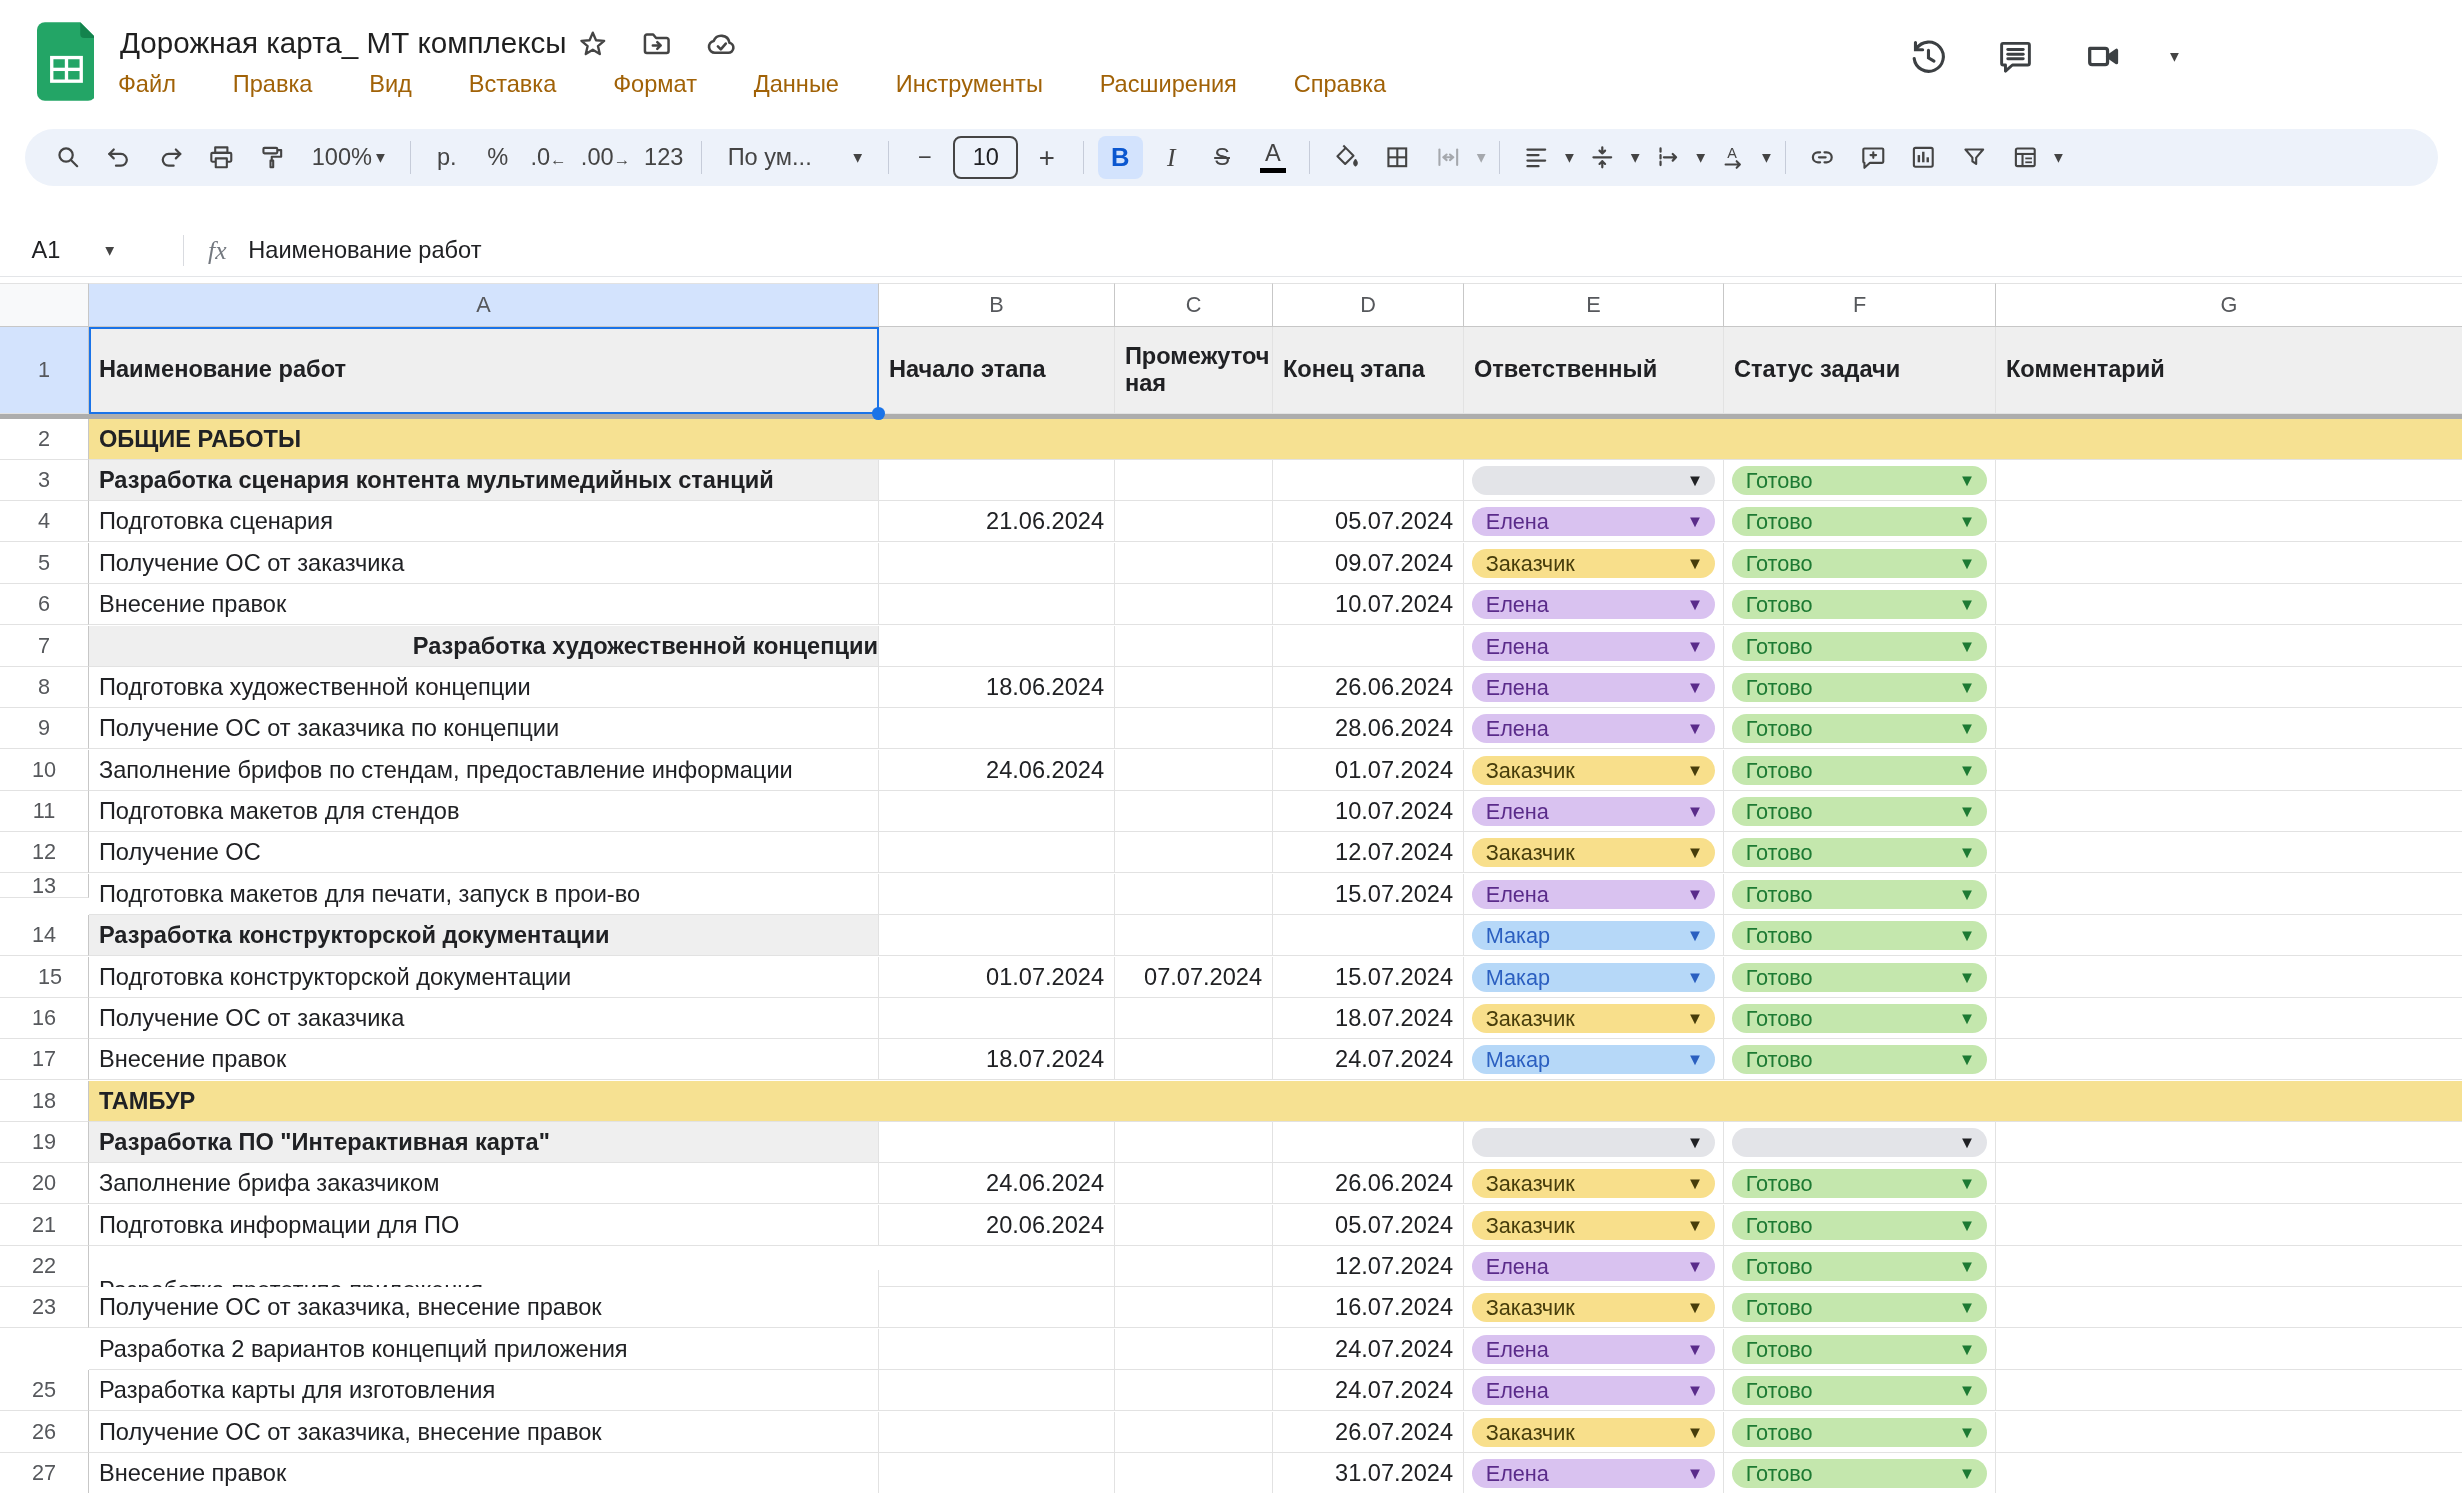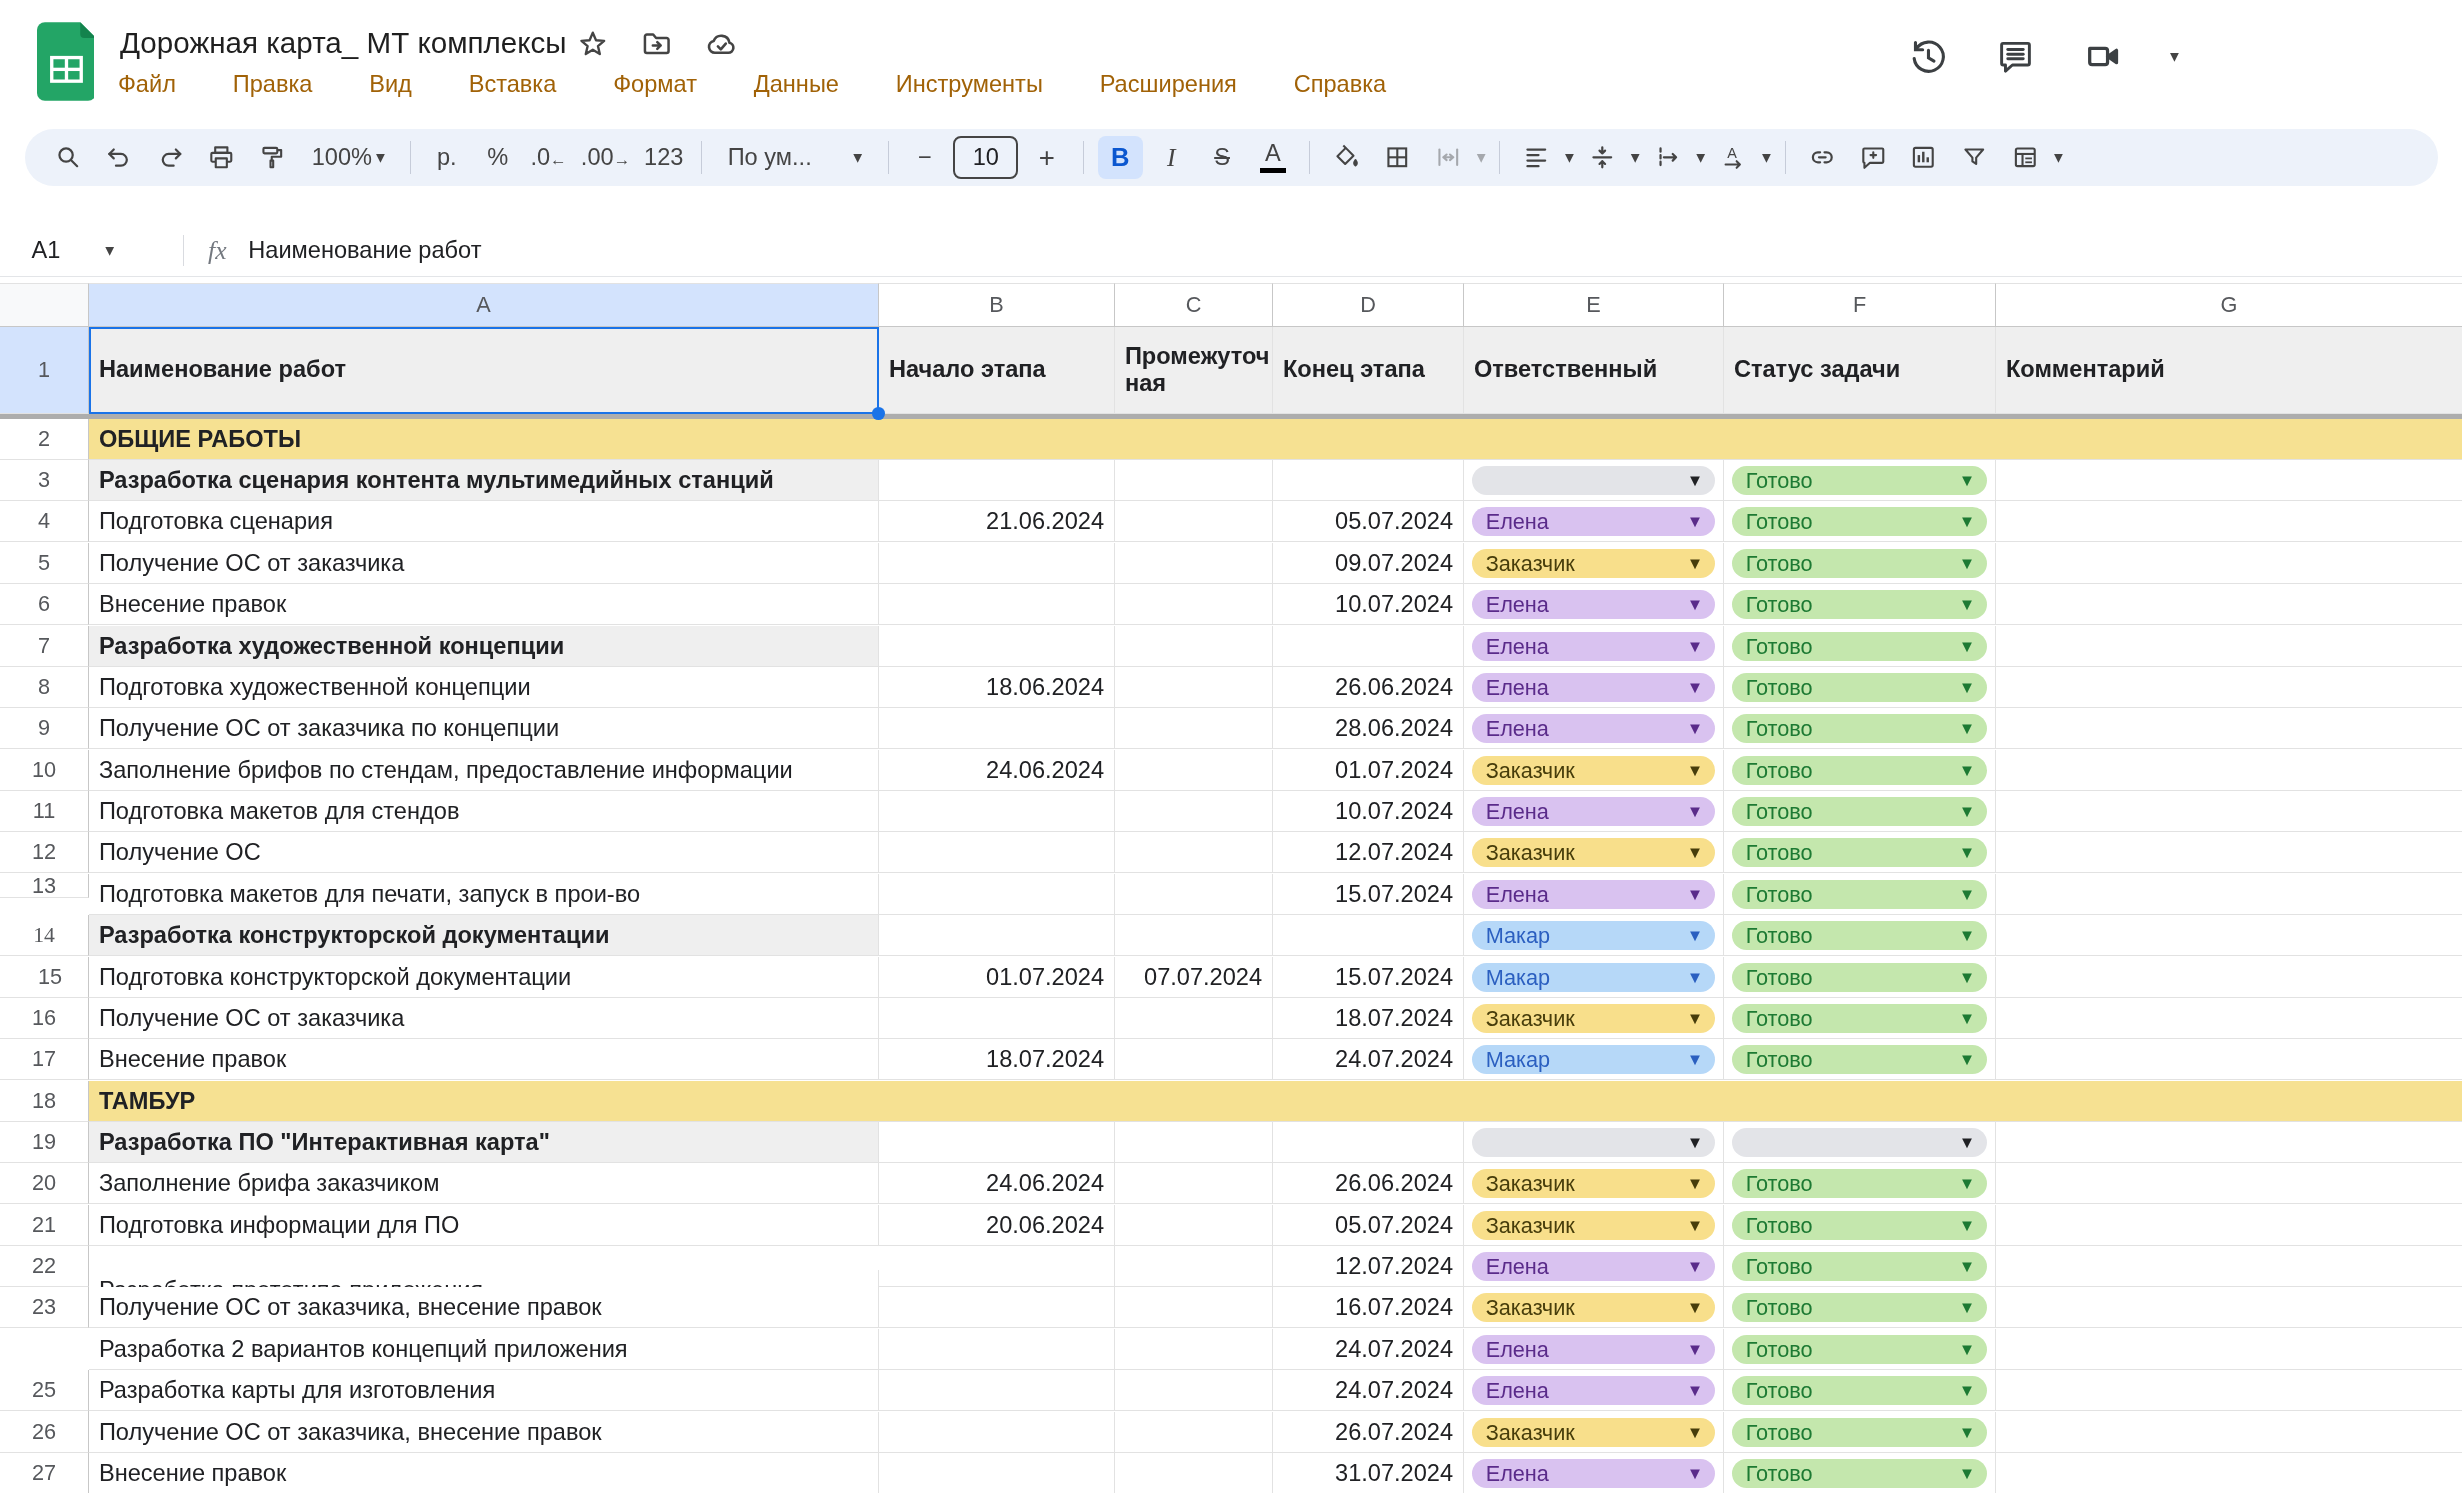--- a/index.html
+++ b/index.html
@@ -342,21 +342,21 @@
       <div class="rowhead" style="top: 501px; height: 41px;">4</div>
       <div class="rowhead" style="top: 543px; height: 41px;">5</div>
       <div class="rowhead" style="top: 584px; height: 41px;">6</div>
       <div class="rowhead" style="top: 626px; height: 41px;">7</div>
       <div class="rowhead" style="top: 667px; height: 41px;">8</div>
       <div class="rowhead" style="top: 708px; height: 41px;">9</div>
       <div class="rowhead" style="top: 750px; height: 41px;">10</div>
       <div class="rowhead" style="top: 791px; height: 41px;">11</div>
       <div class="rowhead" style="top: 832px; height: 41px;">12</div>
       <div class="rowhead" style="top: 874px; height: 24px;">13</div>
-      <div class="rowhead" style="top: 915px; height: 41px; font-family: Liberation Serif, serif;">14</div>
+      <div class="rowhead" style="top: 915px; height: 41px;">14</div>
       <div class="rowhead" style="top: 957px; height: 41px; padding-left: 12px;">15</div>
       <div class="rowhead" style="top: 998px; height: 41px;">16</div>
       <div class="rowhead" style="top: 1039px; height: 41px;">17</div>
       <div class="rowhead" style="top: 1081px; height: 41px;">18</div>
       <div class="rowhead" style="top: 1122px; height: 41px;">19</div>
       <div class="rowhead" style="top: 1163px; height: 41px;">20</div>
       <div class="rowhead" style="top: 1205px; height: 41px;">21</div>
       <div class="rowhead" style="top: 1246px; height: 41px;">22</div>
       <div class="rowhead" style="top: 1287px; height: 41px;">23</div>
       <div class="rowhead" style="top: 1378px; height: 41px; margin-top: 32px;">24</div>
@@ -409,21 +409,21 @@
       <div class="cell num" style="left: 879px; top: 584px; width: 236px; height: 41px;"></div>
       <div class="cell num" style="left: 1115px; top: 584px; width: 158px; height: 41px;"></div>
       <div class="cell num" style="left: 1273px; top: 584px; width: 191px; height: 41px;">10.07.2024</div>
       <div class="cell textL" style="left: 1464px; top: 584px; width: 260px; height: 41px; line-height: 41px; padding: 0px; position: absolute;">
         <div class="chip" style="background: rgb(217, 194, 240); color: rgb(90, 43, 138);"><span>Елена</span><span class="ccaret" style="color: rgb(90, 43, 138);">▼</span></div>
       </div>
       <div class="cell textL" style="left: 1724px; top: 584px; width: 272px; height: 41px; line-height: 41px; padding: 0px; position: absolute;">
         <div class="chip" style="background: rgb(196, 231, 173); color: rgb(29, 122, 51);"><span>Готово</span><span class="ccaret" style="color: rgb(29, 122, 51);">▼</span></div>
       </div>
       <div class="cell textL" style="left: 1996px; top: 584px; width: 467px; height: 41px;"></div>
-      <div class="cell textL" style="left: 89px; top: 626px; width: 790px; height: 41px; background: rgb(239, 239, 239); font-weight: 700;">Разработка художественной концепции</div>
+      <div class="cell textL" style="left: 89px; top: 626px; width: 790px; height: 41px; background: rgb(239, 239, 239); font-weight: 700; text-align: right;">Разработка художественной концепции</div>
       <div class="cell num" style="left: 879px; top: 626px; width: 236px; height: 41px;"></div>
       <div class="cell num" style="left: 1115px; top: 626px; width: 158px; height: 41px;"></div>
       <div class="cell num" style="left: 1273px; top: 626px; width: 191px; height: 41px;"></div>
       <div class="cell textL" style="left: 1464px; top: 626px; width: 260px; height: 41px; line-height: 41px; padding: 0px; position: absolute;">
         <div class="chip" style="background: rgb(217, 194, 240); color: rgb(90, 43, 138);"><span>Елена</span><span class="ccaret" style="color: rgb(90, 43, 138);">▼</span></div>
       </div>
       <div class="cell textL" style="left: 1724px; top: 626px; width: 272px; height: 41px; line-height: 41px; padding: 0px; position: absolute;">
         <div class="chip" style="background: rgb(196, 231, 173); color: rgb(29, 122, 51);"><span>Готово</span><span class="ccaret" style="color: rgb(29, 122, 51);">▼</span></div>
       </div>
       <div class="cell textL" style="left: 1996px; top: 626px; width: 467px; height: 41px;"></div>

